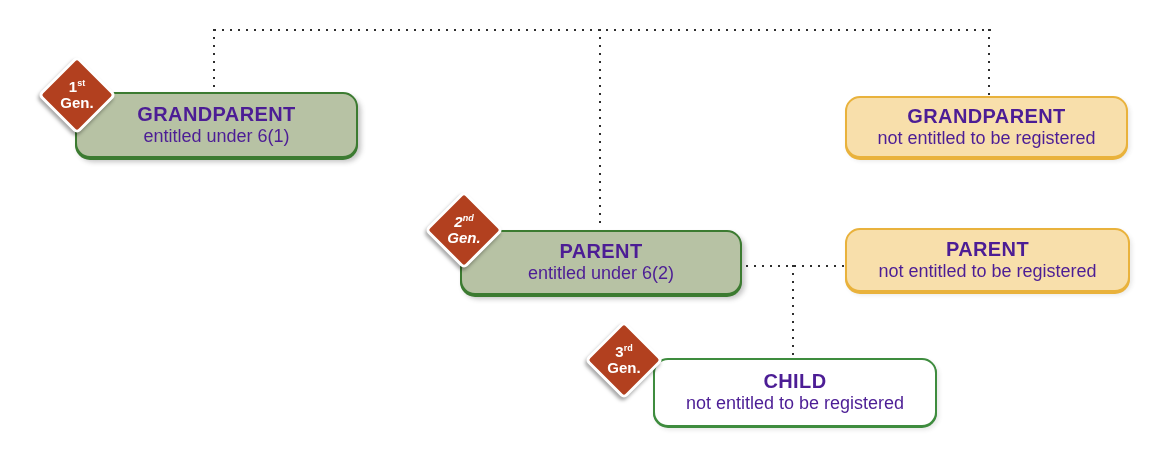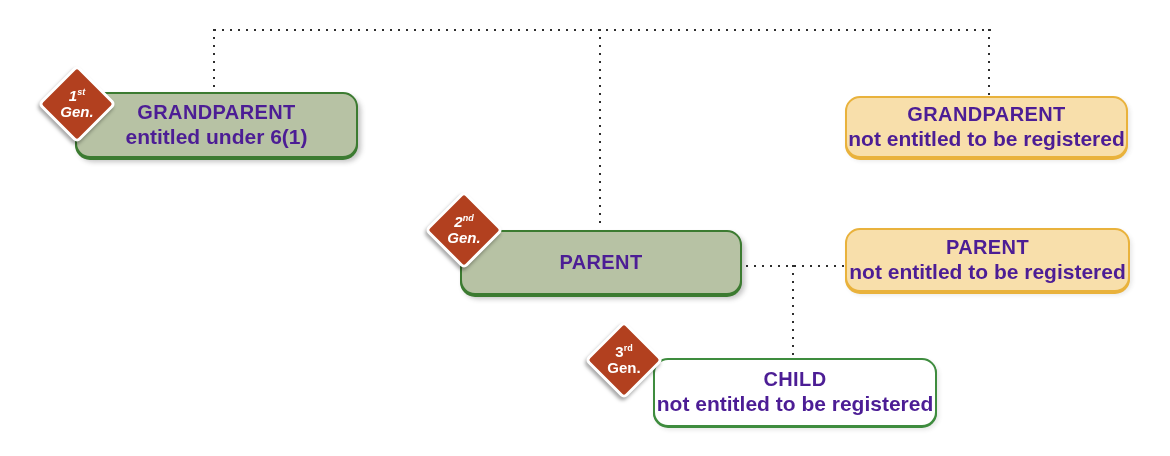--- a/index.html
+++ b/index.html
@@ -29,21 +29,21 @@
     display: flex; flex-direction: column;
     align-items: center; justify-content: center;
     text-align: center;
     color: #4c1d95;
     box-sizing: border-box;
   }
   .node .title {
     font-size: 20px; font-weight: bold; letter-spacing: 0.4px; line-height: 1.15;
   }
   .node .subtitle {
-    font-size: 21px; font-weight: bold; line-height: 1.2;
+    font-size: 18px; font-weight: normal; line-height: 1.2;
   }
   .node-green {
     background: #b7c2a4;
     border: 2px solid #3c7b31;
     box-shadow: 0 2px 0 #3c7b31, 3px 4px 5px rgba(60,60,60,0.30);
   }
   .node-yellow {
     background: #f8dfab;
     border: 2px solid #e9b23c;
     box-shadow: 0 2px 0 #e9b23c, 2px 3px 4px rgba(60,60,60,0.12);
@@ -96,33 +96,34 @@
     <div class="subtitle">entitled under 6(1)</div>
   </div>
 
   <div class="node node-yellow" style="left:845px; top:96px; width:283px; height:62px;">
     <div class="title">GRANDPARENT</div>
     <div class="subtitle">not entitled to be registered</div>
   </div>
 
   <div class="node node-green" style="left:460px; top:230px; width:282px; height:65px;">
     <div class="title">PARENT</div>
+    <div class="subtitle">entitled under 6(2)</div>
   </div>
 
   <div class="node node-yellow" style="left:845px; top:228px; width:285px; height:64px;">
     <div class="title">PARENT</div>
     <div class="subtitle">not entitled to be registered</div>
   </div>
 
   <div class="node node-white" style="left:653px; top:358px; width:284px; height:69px;">
     <div class="title">CHILD</div>
     <div class="subtitle">not entitled to be registered</div>
   </div>
 
-  <div class="badge" style="left:77px; top:104px;font-style:italic;">
+  <div class="badge" style="left:77px; top:95px;">
     <div class="badge-shape"></div>
     <div class="badge-text">
       <div><span>1</span><sup>st</sup></div>
       <div>Gen.</div>
     </div>
   </div>
 
   <div class="badge" style="left:464px; top:230px;font-style:italic;">
     <div class="badge-shape"></div>
     <div class="badge-text">

